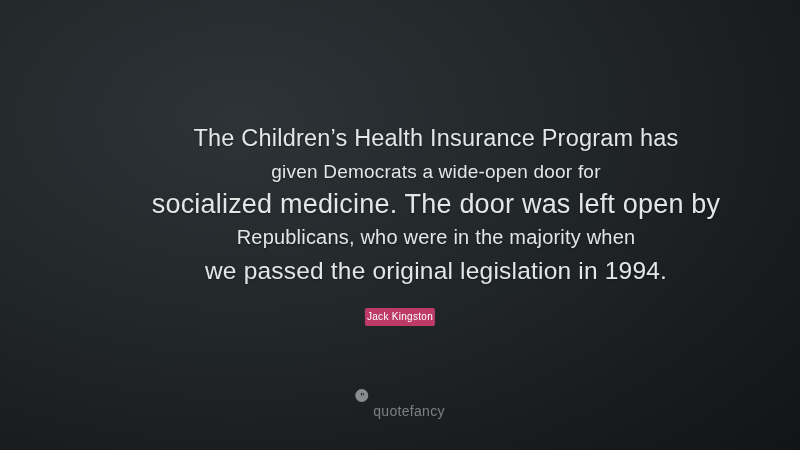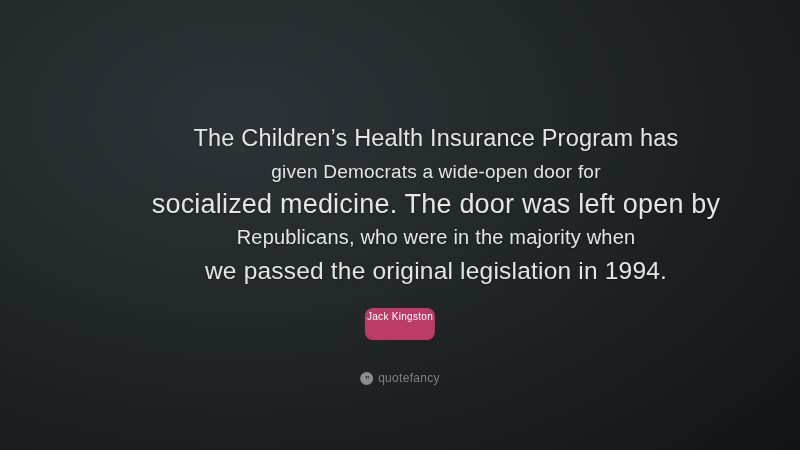--- a/index.html
+++ b/index.html
@@ -44,23 +44,23 @@
 
   .badge {
     position: absolute;
     top: 308px;
     left: 50%;
     transform: translateX(-50%);
     background: var(--badge-bg);
     color: var(--badge-text);
     font-size: 10px;
     line-height: 18px;
-    height: 32px;
+    height: 18px;
     padding: 0 2px;
-    border-radius: 8px;
+    border-radius: 2px;
     white-space: nowrap;
     letter-spacing: 0.3px;
   }
 
   .watermark {
     position: absolute;
     top: 371px;
     left: 50%;
     transform: translateX(-50%);
     display: flex;
@@ -75,22 +75,23 @@
     background: #8a8c8d;
     color: #2a2c2d;
     font-size: 9px;
     line-height: 15px;
     text-align: center;
     font-weight: bold;
     letter-spacing: -1px;
     overflow: hidden;
   }
   .wtext {
-    font-size: 12px;
+    font-size: 14px;
     letter-spacing: 0.3px;
+    margin-top: 32px;
   }
 </style>
 </head>
 <body>
 
 <div class="canvas">
 
   <div class="quote">
     <span class="line l1">The Children’s Health Insurance Program has</span>
     <span class="line l2">given Democrats a wide-open door for</span>

